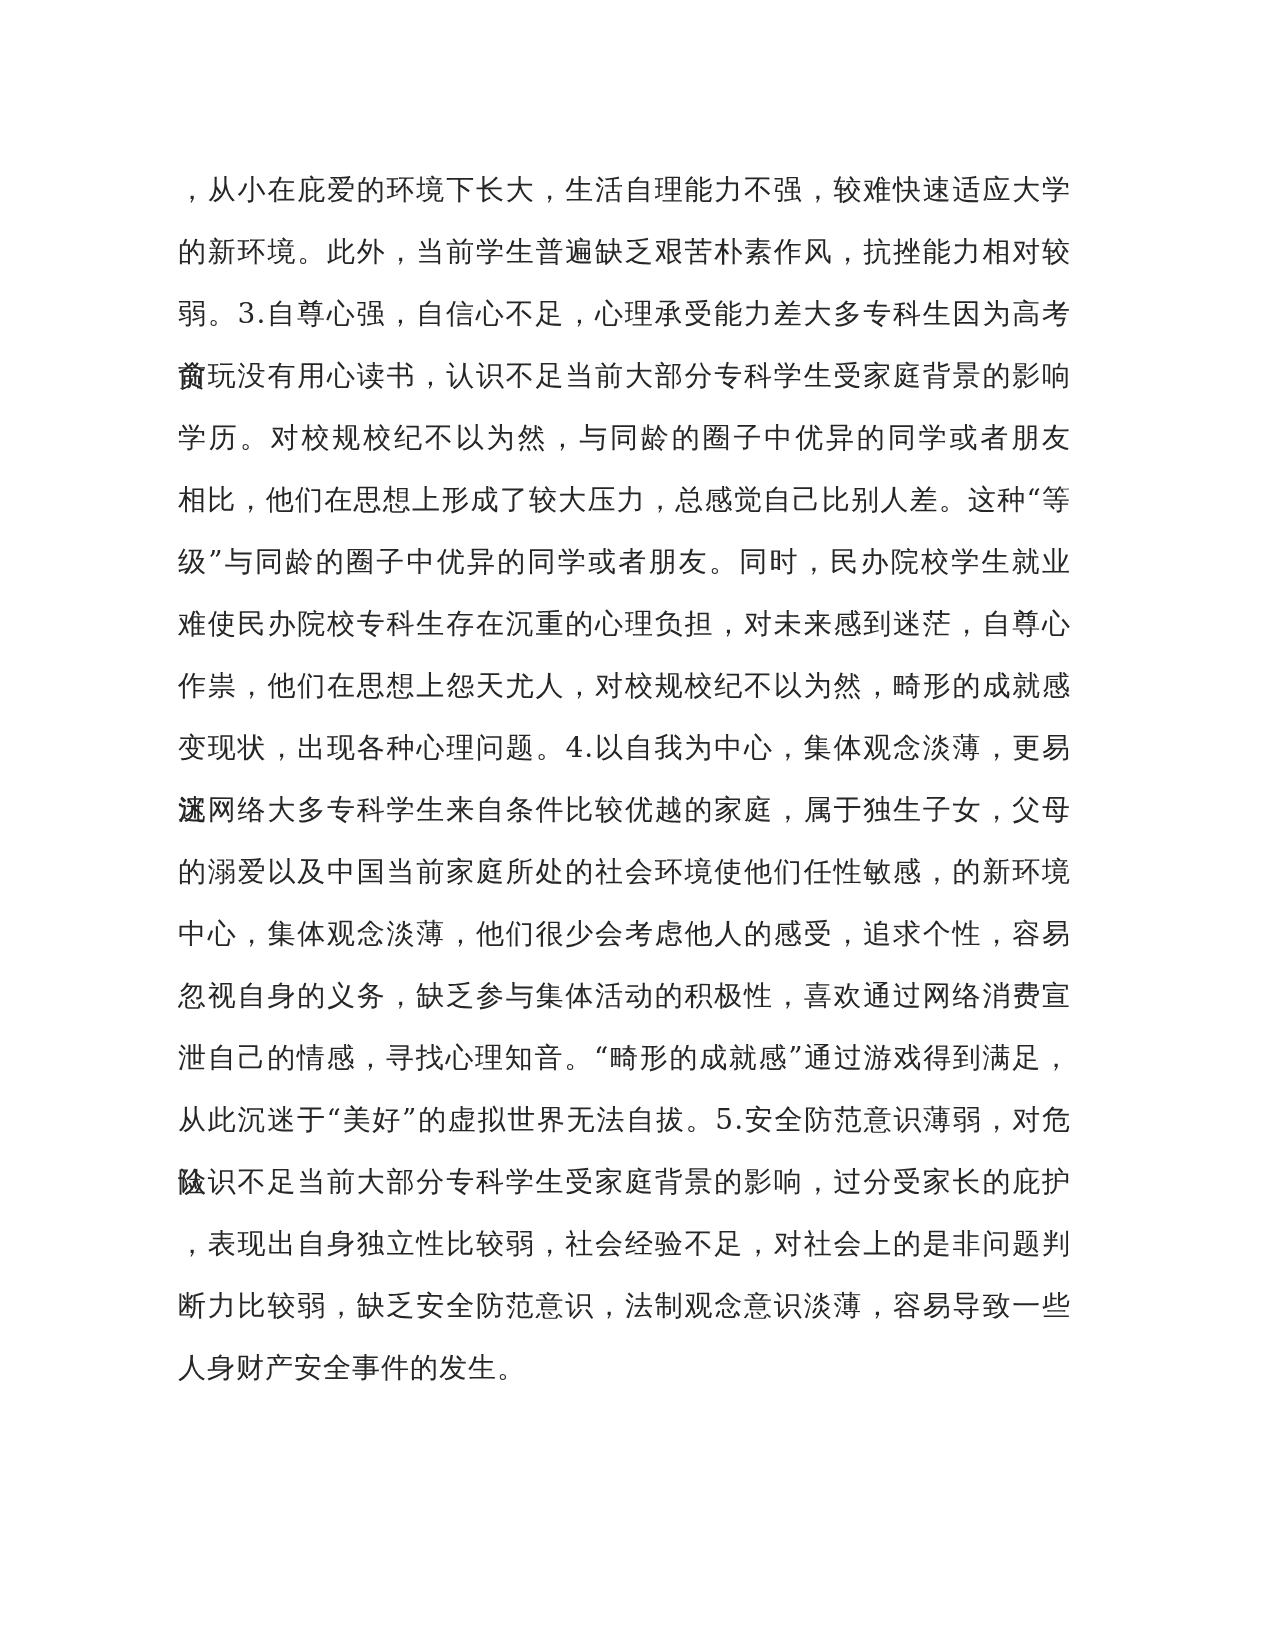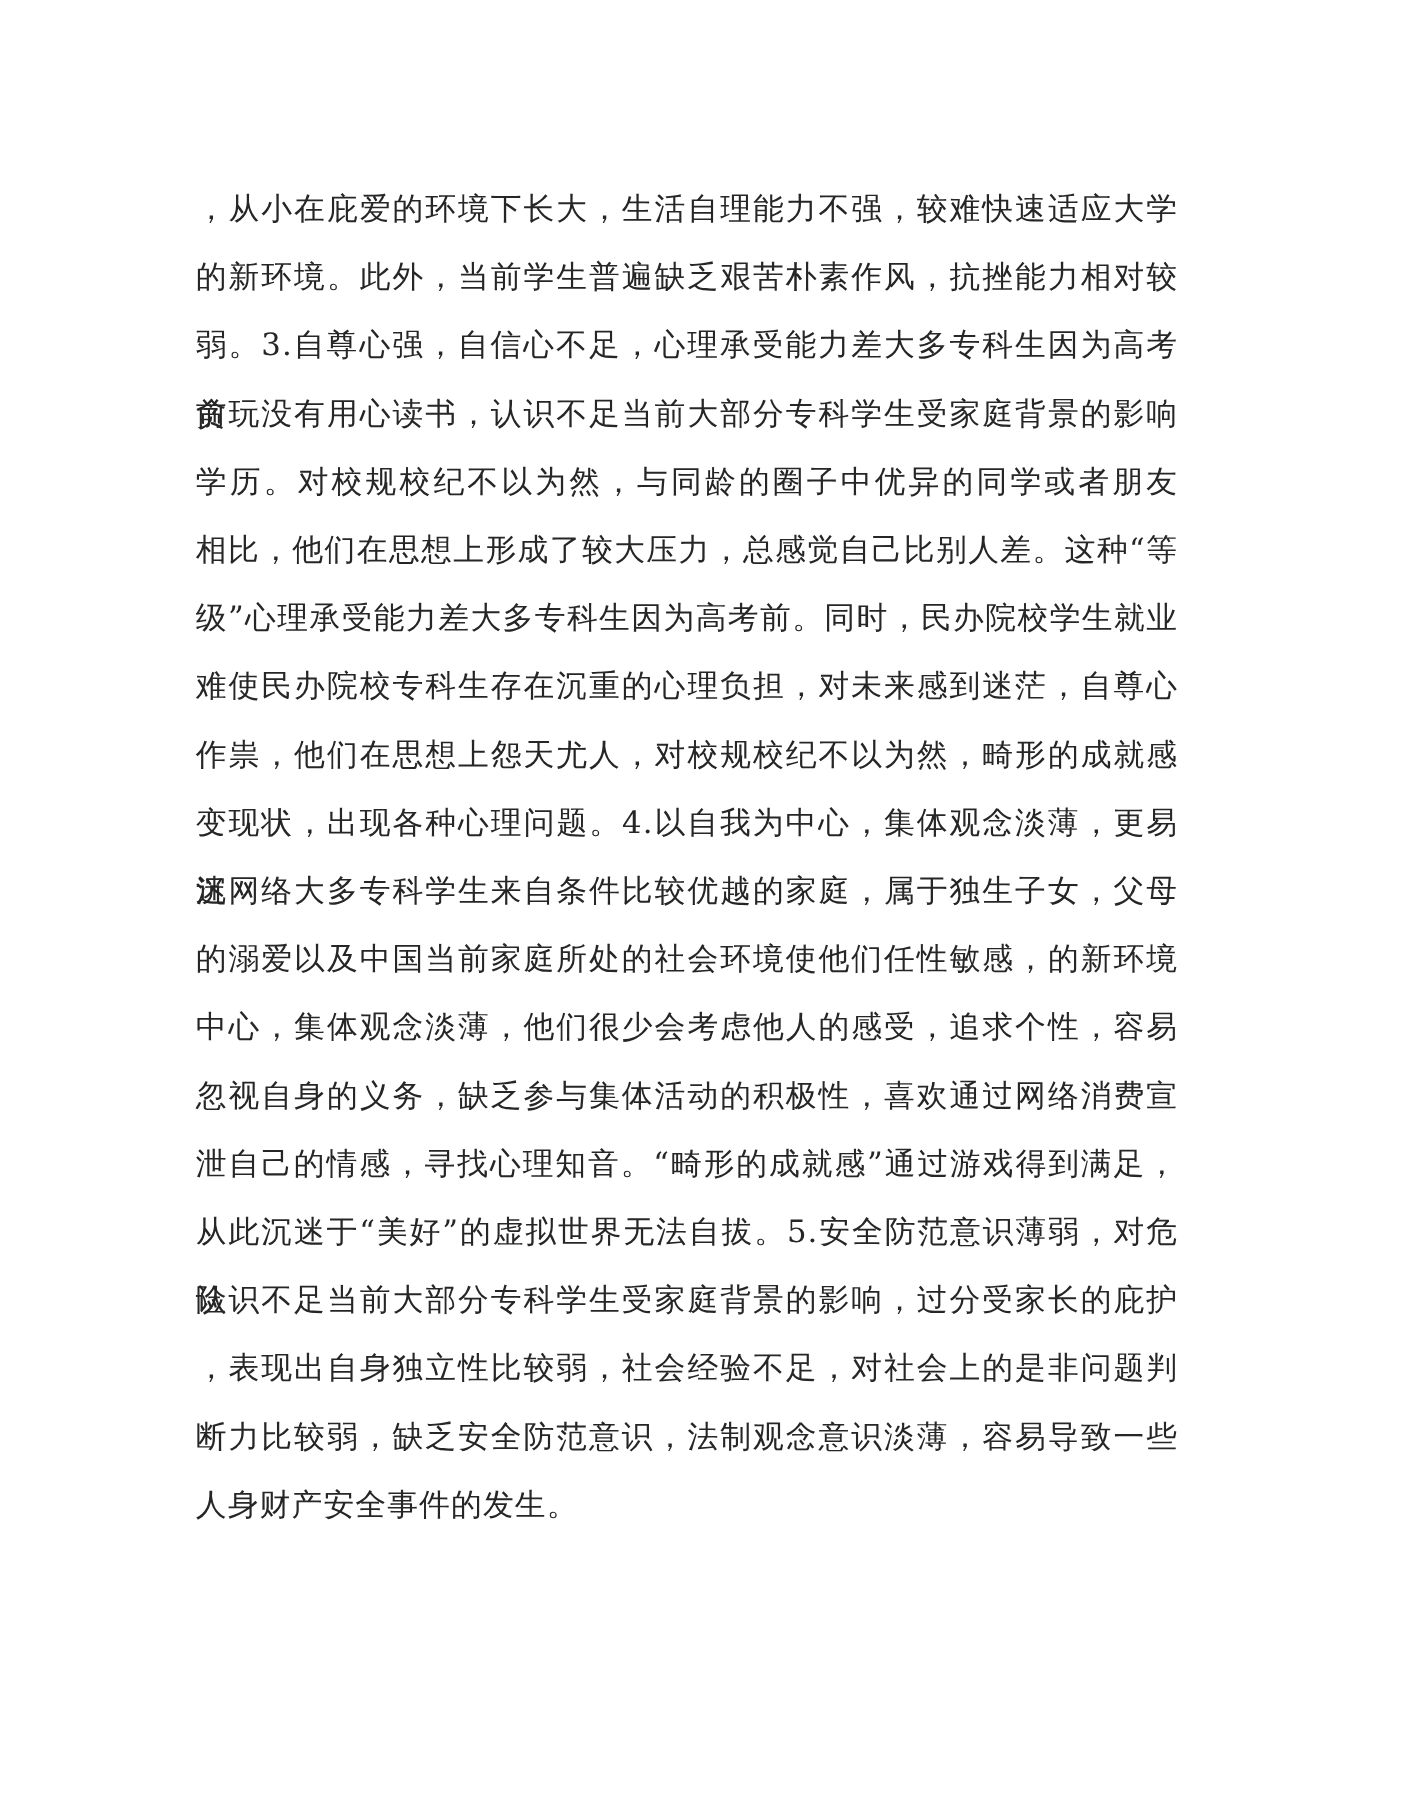--- a/index.html
+++ b/index.html
@@ -40,21 +40,21 @@
 <body>
 
 <div class="page">
   <div class="text-block">
     <div class="text-line">，从小在庇爱的环境下长大，生活自理能力不强，较难快速适应大学</div>
     <div class="text-line">的新环境。此外，当前学生普遍缺乏艰苦朴素作风，抗挫能力相对较</div>
     <div class="text-line">弱。3.自尊心强，自信心不足，心理承受能力差大多专科生因为高考前</div>
     <div class="text-line">贪玩没有用心读书，认识不足当前大部分专科学生受家庭背景的影响</div>
     <div class="text-line">学历。对校规校纪不以为然，与同龄的圈子中优异的同学或者朋友</div>
     <div class="text-line">相比，他们在思想上形成了较大压力，总感觉自己比别人差。这种“等</div>
-    <div class="text-line">级”心理承受能力差大多专科生因为高考前。同时，民办院校学生就业</div>
+    <div class="text-line">级”与同龄的圈子中优异的同学或者朋友。同时，民办院校学生就业</div>
     <div class="text-line">难使民办院校专科生存在沉重的心理负担，对未来感到迷茫，自尊心</div>
     <div class="text-line">作祟，他们在思想上怨天尤人，对校规校纪不以为然，畸形的成就感</div>
     <div class="text-line">变现状，出现各种心理问题。4.以自我为中心，集体观念淡薄，更易沉</div>
     <div class="text-line">迷网络大多专科学生来自条件比较优越的家庭，属于独生子女，父母</div>
     <div class="text-line">的溺爱以及中国当前家庭所处的社会环境使他们任性敏感，的新环境</div>
     <div class="text-line">中心，集体观念淡薄，他们很少会考虑他人的感受，追求个性，容易</div>
     <div class="text-line">忽视自身的义务，缺乏参与集体活动的积极性，喜欢通过网络消费宣</div>
     <div class="text-line">泄自己的情感，寻找心理知音。“畸形的成就感”通过游戏得到满足，</div>
     <div class="text-line">从此沉迷于“美好”的虚拟世界无法自拔。5.安全防范意识薄弱，对危险</div>
     <div class="text-line">认识不足当前大部分专科学生受家庭背景的影响，过分受家长的庇护</div>

